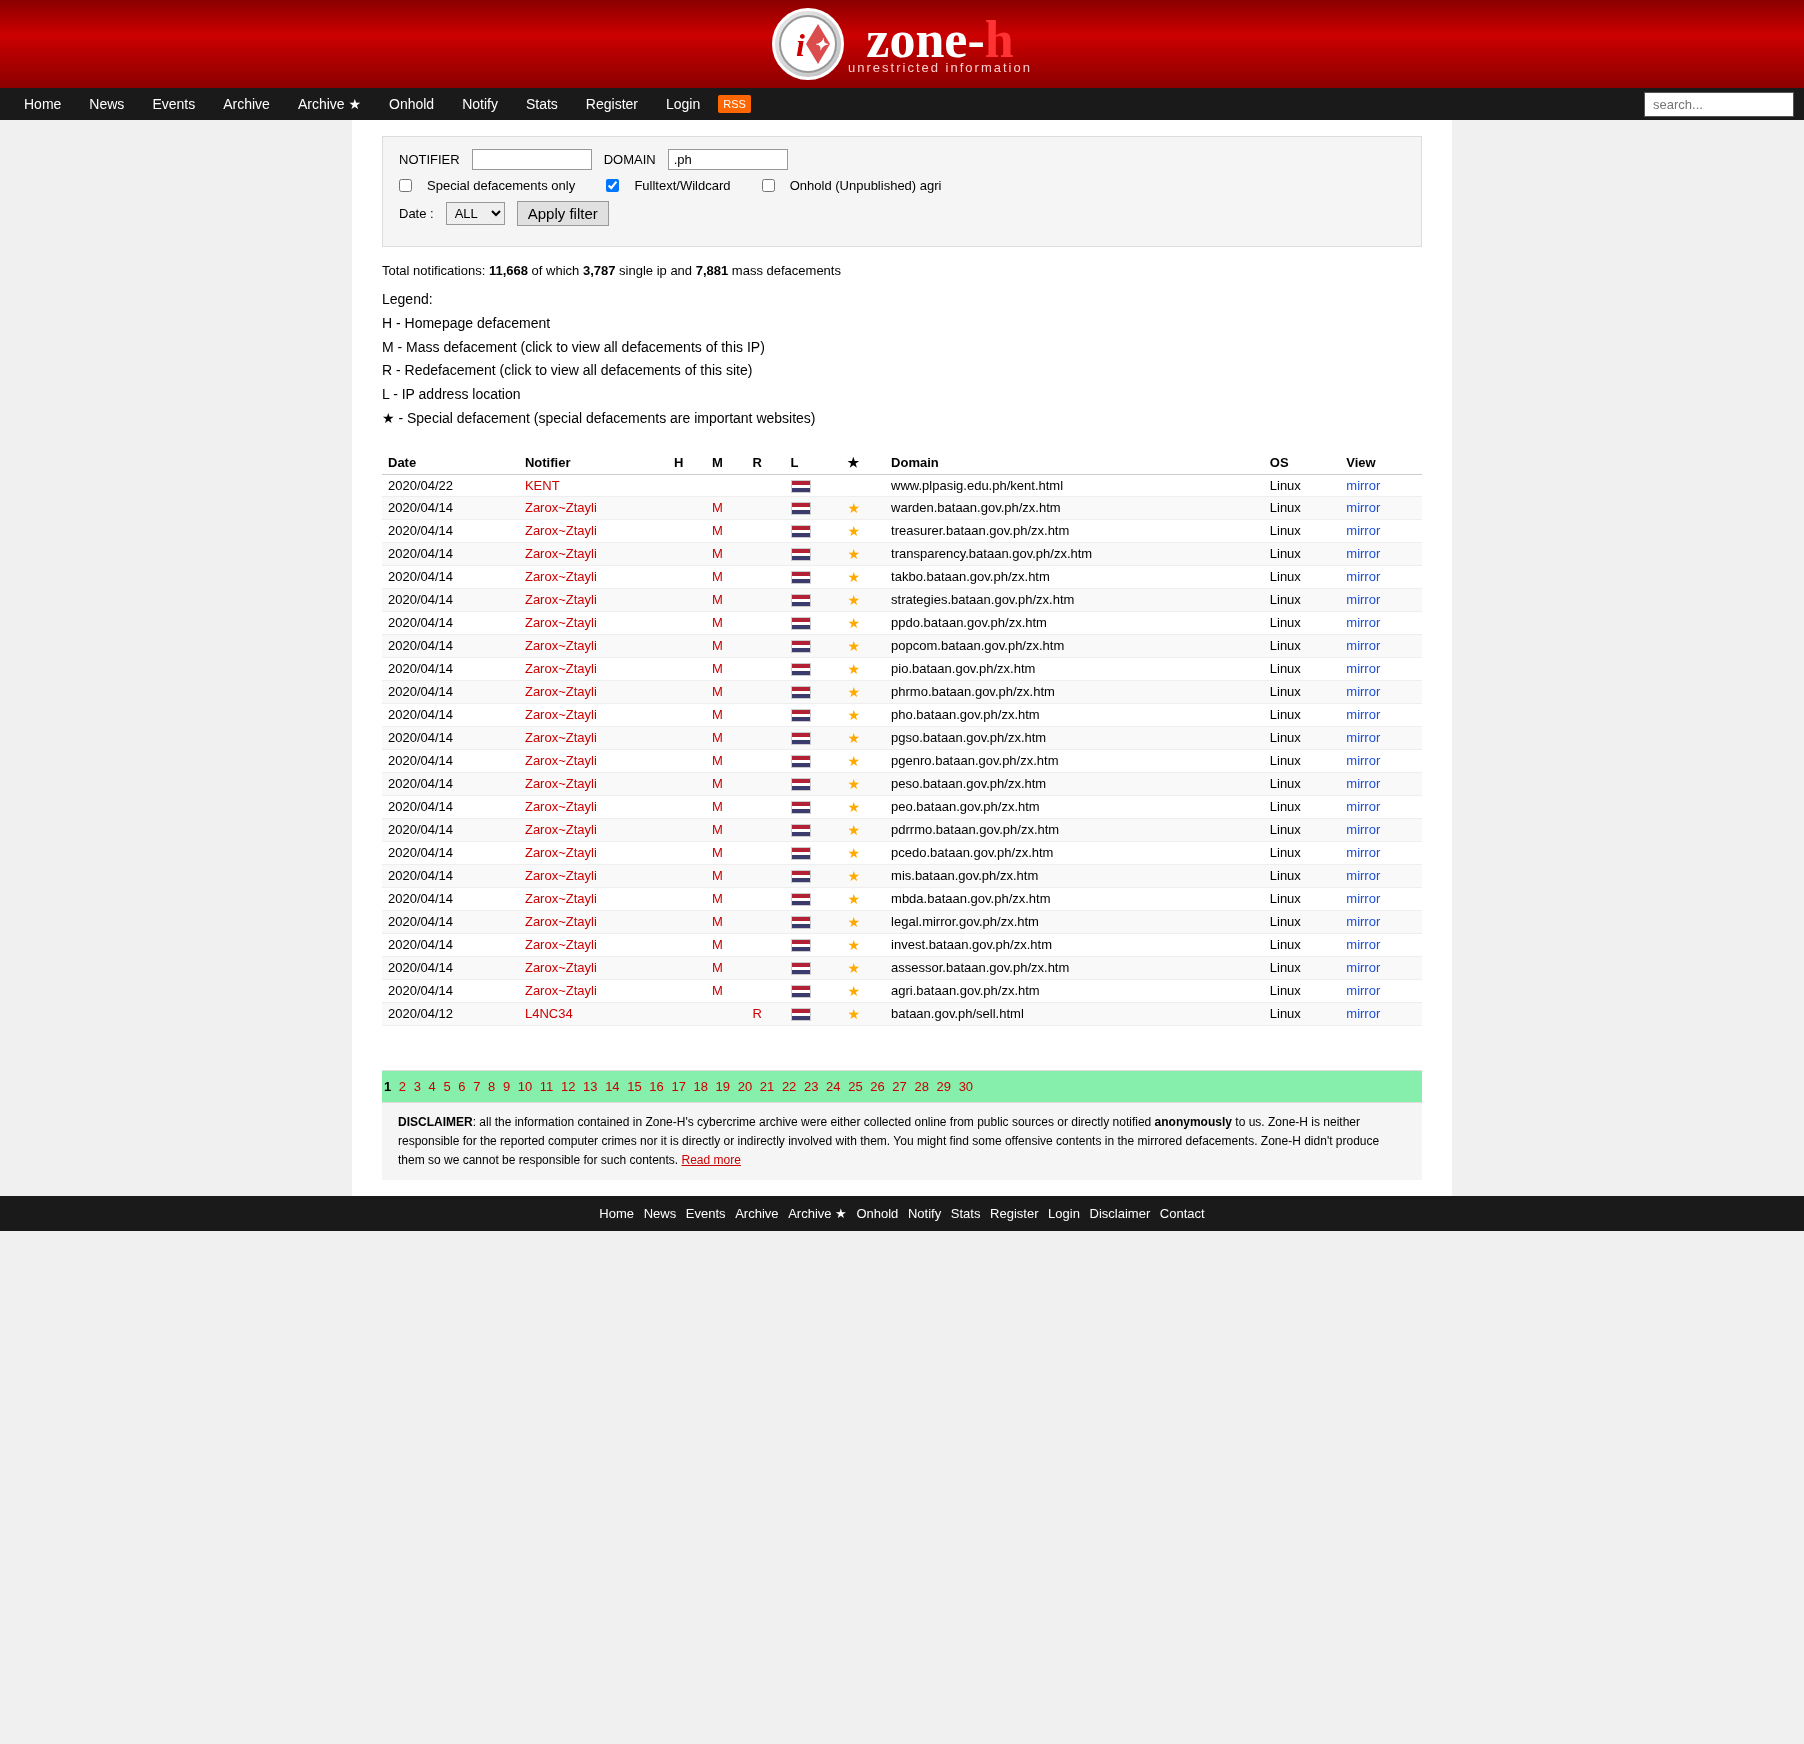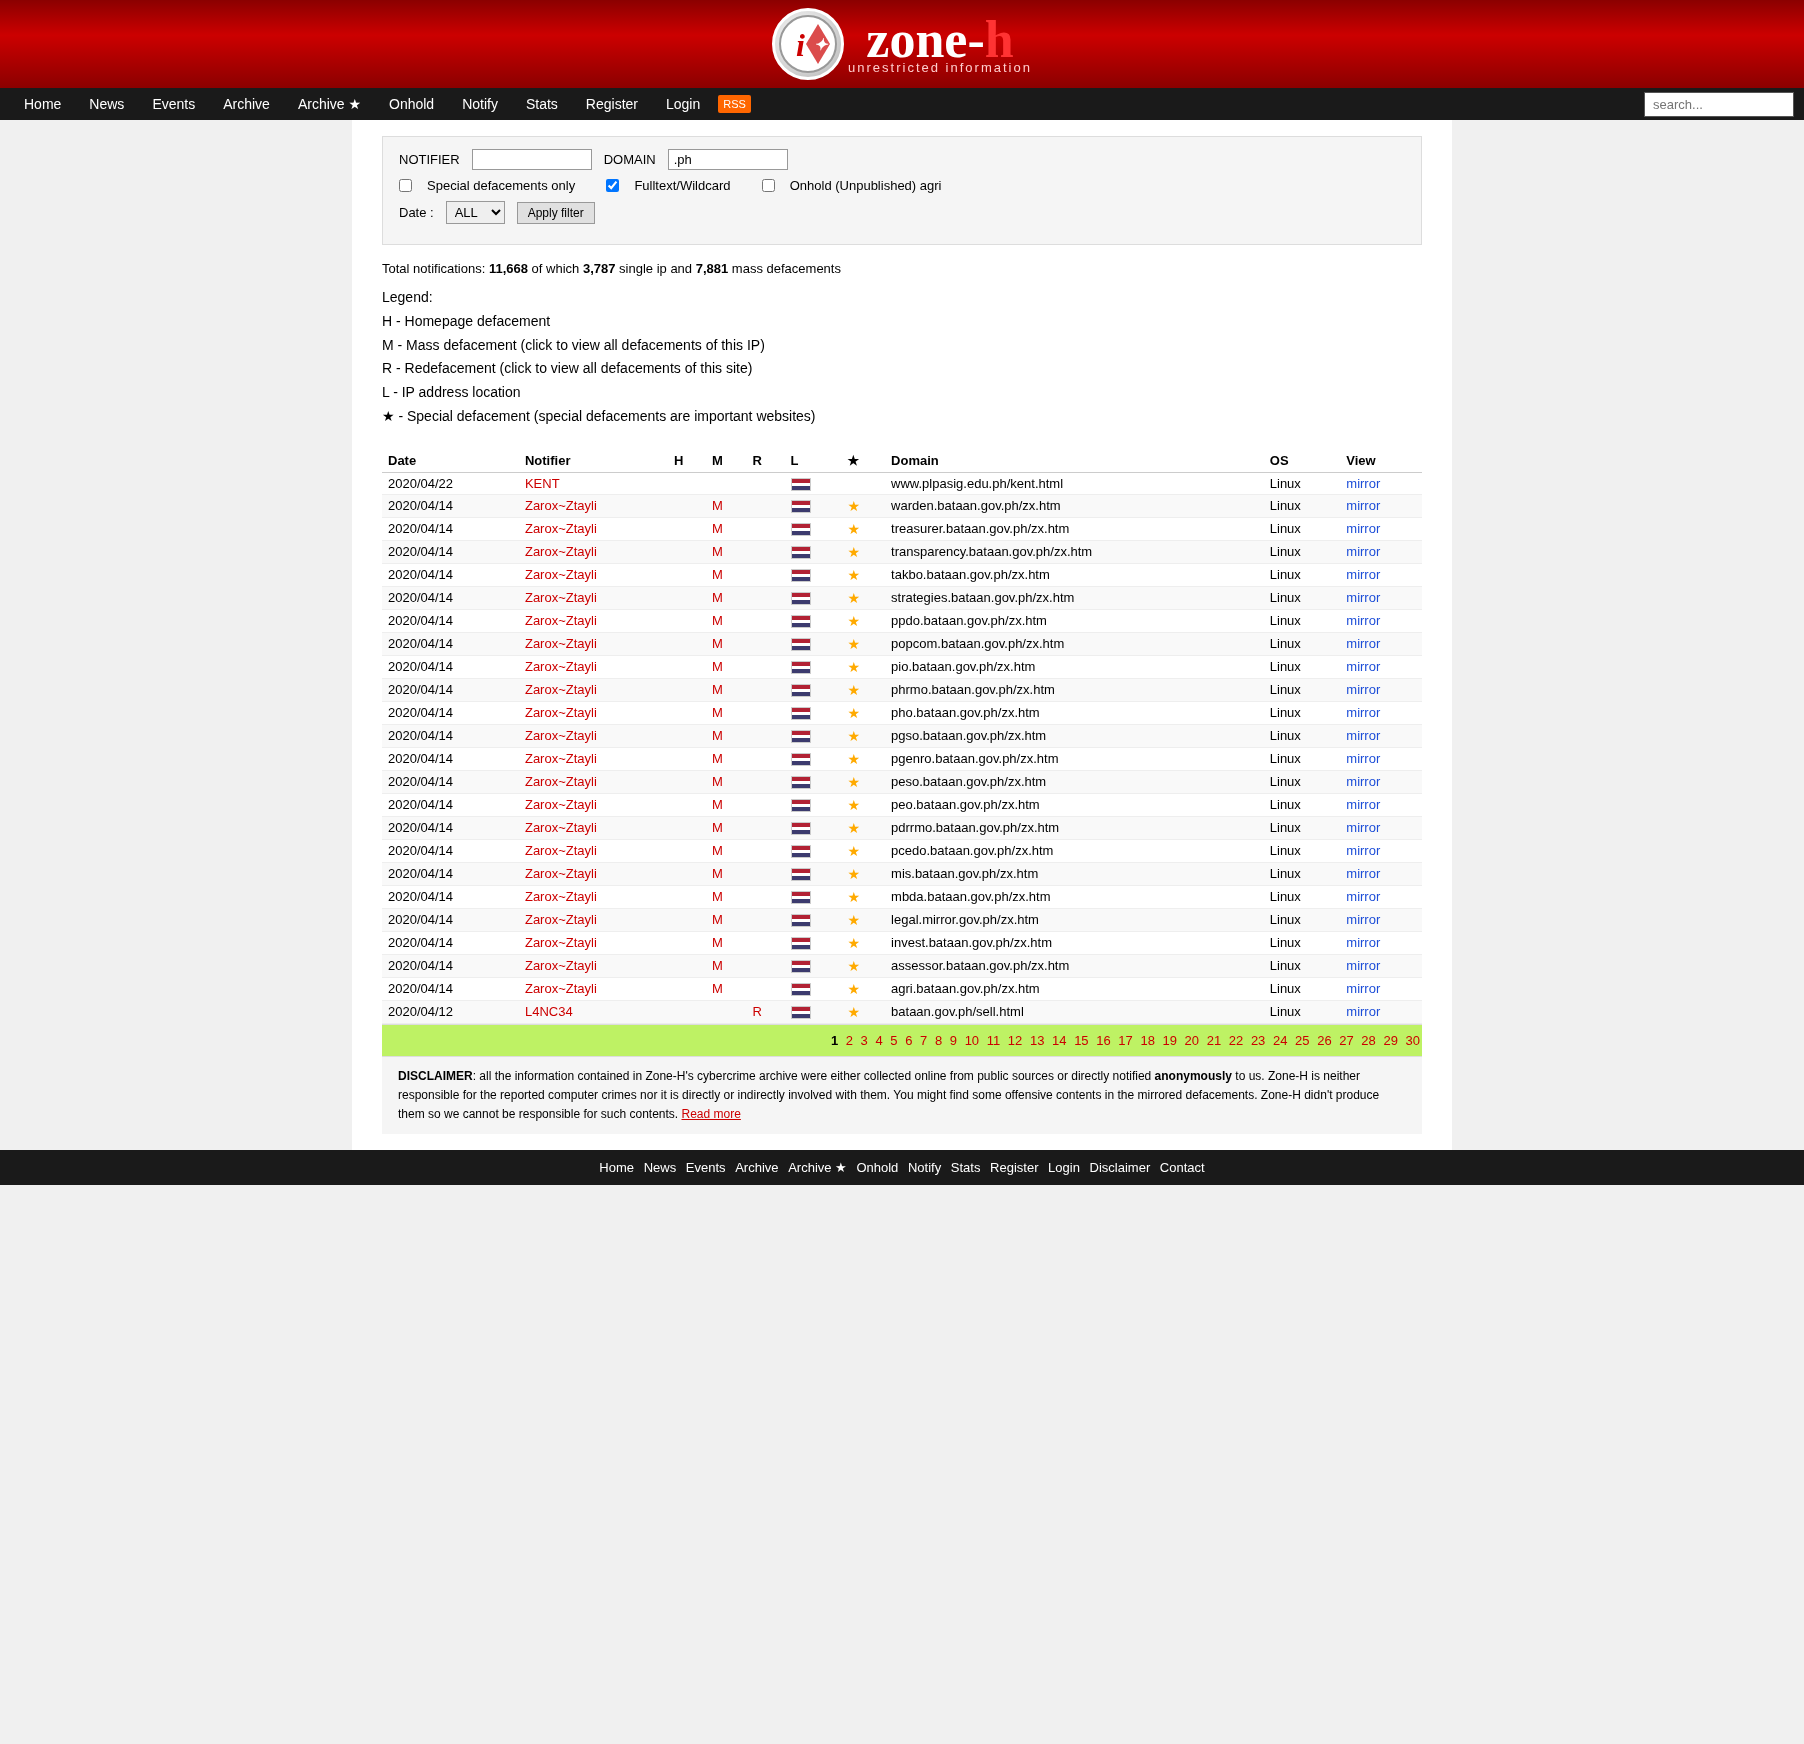--- a/index.html
+++ b/index.html
@@ -108,21 +108,21 @@
     .filter-row select {
       border: 1px solid #999;
       padding: 2px 4px;
       font-size: 13px;
     }
     .apply-btn {
       background: #e0e0e0;
       border: 1px solid #999;
       padding: 3px 10px;
       cursor: pointer;
-      font-size: 12px;
+      font-size: 15px;
     }
 
     
     .stats-text { margin-bottom: 10px; font-size: 13px; }
     .stats-text b { font-weight: bold; }
 
     
     .legend { font-size: 14px; margin-bottom: 20px; line-height: 1.7; }
 
     
@@ -144,25 +144,26 @@
       border-bottom: 1px solid #eee;
       vertical-align: middle;
     }
     table.defacements tr:nth-child(even) { background: #f9f9f9; }
     .notifier-link { color: #cc0000; text-decoration: none; }
     .mirror-link { color: #1d4ed8; text-decoration: none; }
     .domain-link { color: #000; text-decoration: none; }
 
     
     .pagination {
-      text-align: right;
+      text-align: left;
       padding: 8px 0;
-      background: #bef264;
+      background: #86efac;
       border-top: 1px solid #ddd;
       font-size: 13px;
+      margin-top: 44px;
     }
     .pagination a { color: #cc0000; text-decoration: none; margin: 0 2px; }
     .pagination .current { font-weight: bold; color: #000; margin: 0 2px; }
 
     
     .disclaimer {
       font-size: 12px;
       padding: 10px 16px;
       background: #f5f5f5;
       border-top: 1px solid #ddd;

